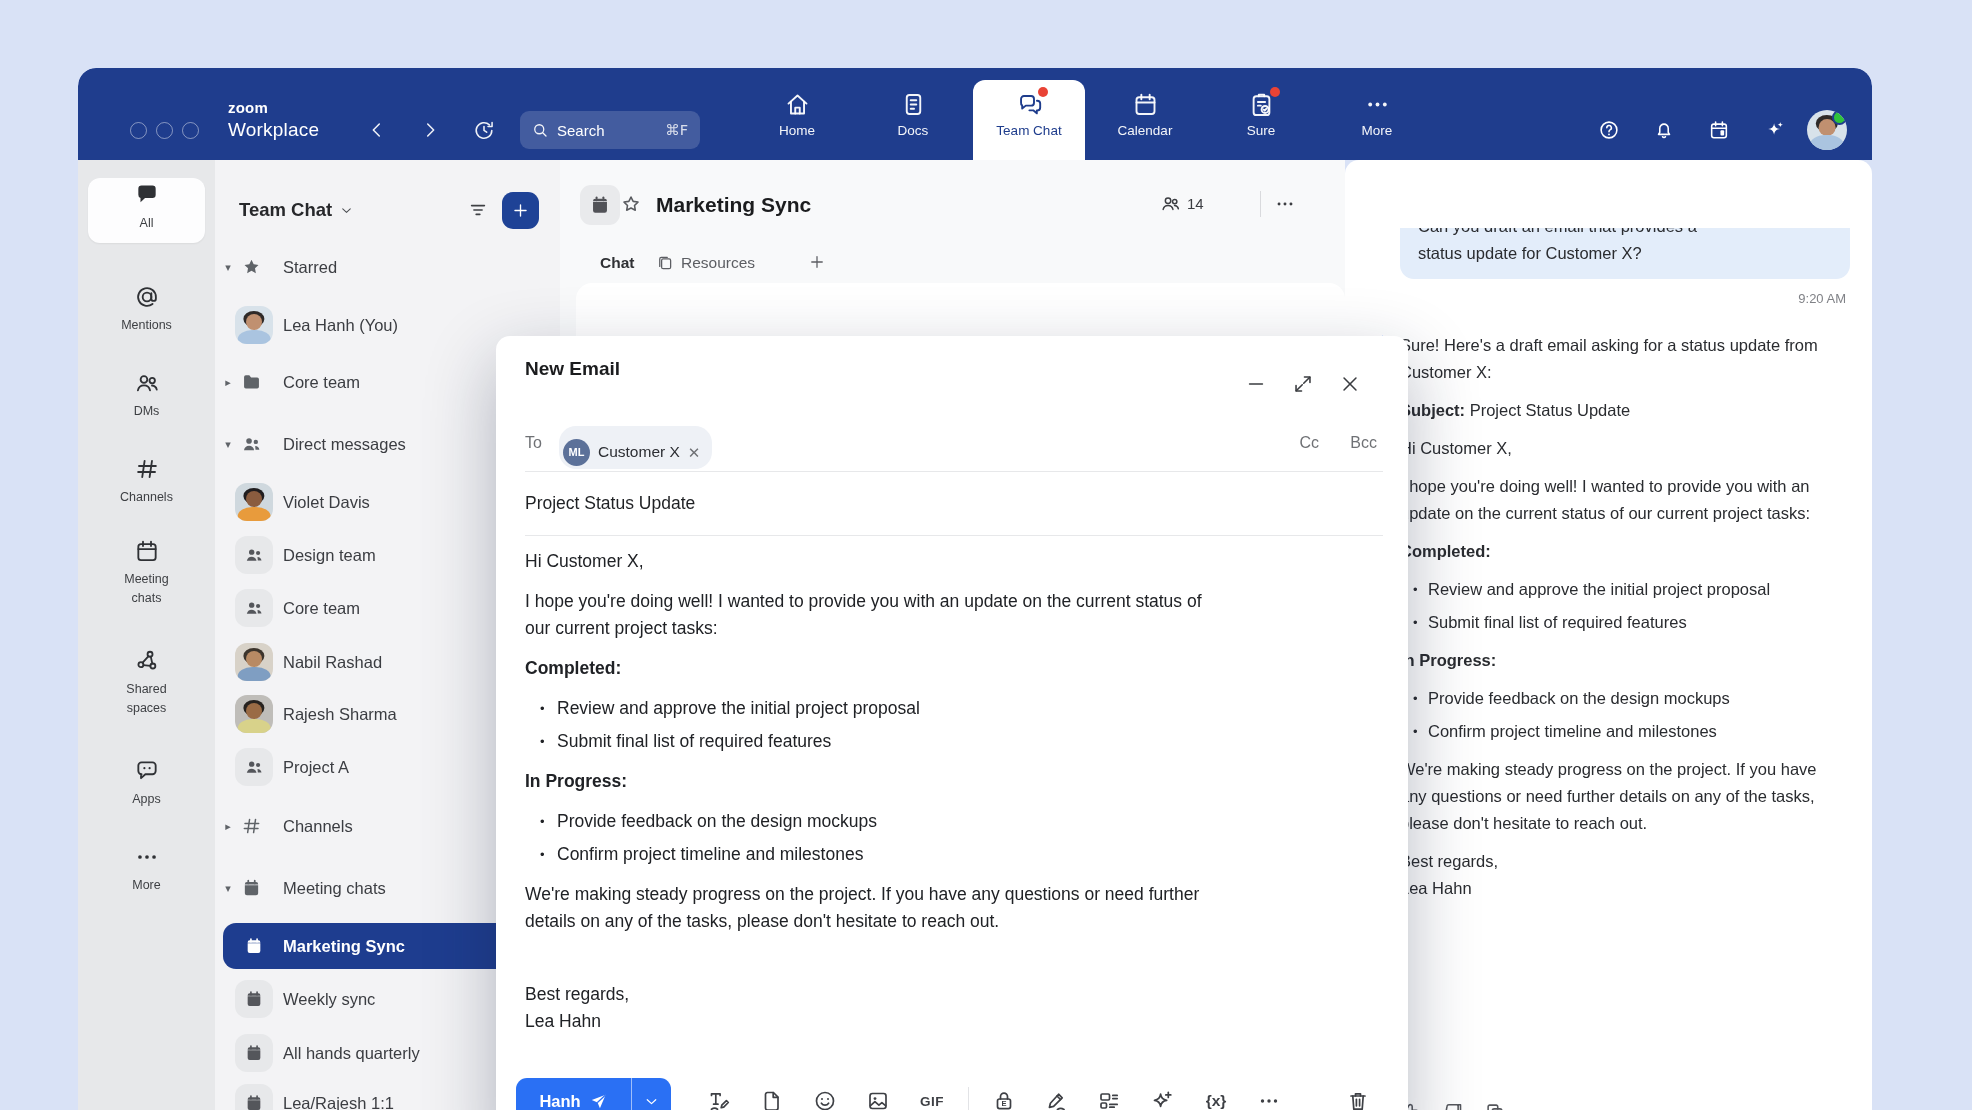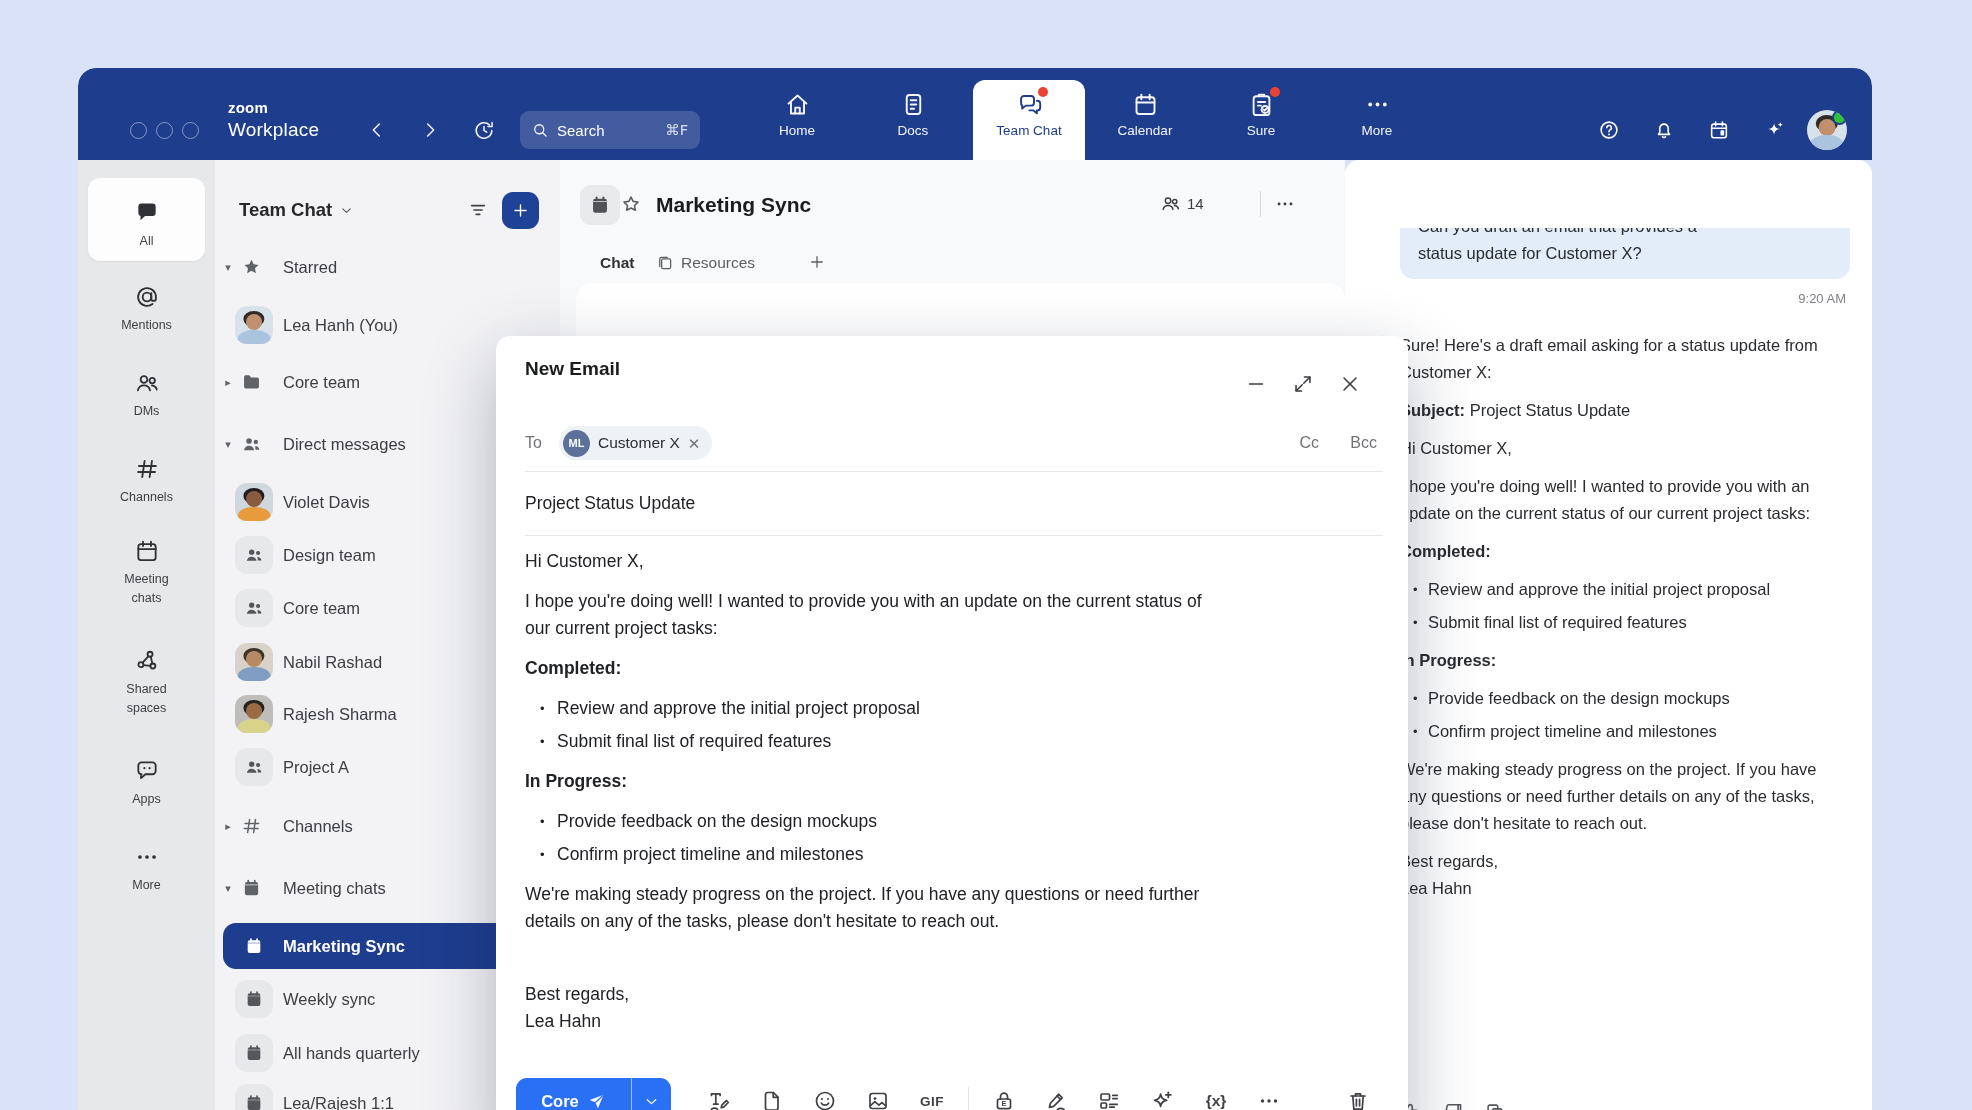--- a/index.html
+++ b/index.html
@@ -33,21 +33,21 @@
   .photo .hr{position:absolute;left:50%;top:12%;width:56%;height:42%;transform:translateX(-50%);border-radius:50%;}
   .photo .bd{position:absolute;left:50%;top:62%;width:86%;height:55%;transform:translateX(-50%);border-radius:45% 45% 0 0;}
   .av-lea{background:#d8e2ea;} .av-lea .hr{background:#2f2a28;} .av-lea .hd{background:#c09070;} .av-lea .bd{background:#aac4e0;}
   .av-violet{background:#cfd8de;} .av-violet .hr{background:#201d1f;} .av-violet .hd{background:#8a5c3f;} .av-violet .bd{background:#e89b3c;}
   .av-nabil{background:#d8d2c8;} .av-nabil .hr{background:#3c342c;} .av-nabil .hd{background:#b88a64;} .av-nabil .bd{background:#7f9ec2;}
   .av-rajesh{background:#bfbdb9;} .av-rajesh .hr{background:#26221f;} .av-rajesh .hd{background:#9a6b45;} .av-rajesh .bd{background:#d8d28a;}
   
   #rail{position:absolute;left:0;top:92px;width:137px;bottom:0;background:#e7e8ea;}
   .rail-item{position:absolute;left:8px;right:8px;display:flex;flex-direction:column;align-items:center;gap:6px;color:#3a3c40;cursor:pointer;}
   .rail-item .rl{font-size:12.5px;color:#3d3f43;text-align:center;line-height:1.55;}
-  .rail-item.active{left:10px;right:10px;background:#fdfdfe;border-radius:12px;padding:22px 0 10px;box-shadow:0 1px 2px rgba(0,0,0,.06);}
+  .rail-item.active{left:10px;right:10px;background:#fdfdfe;border-radius:12px;padding:4px 0 10px;box-shadow:0 1px 2px rgba(0,0,0,.06);}
   
   #chatlist{position:absolute;left:137px;top:92px;width:345px;bottom:0;background:#f3f3f5;}
   #cl-header{position:absolute;left:0;top:28px;height:44px;width:100%;}
   #cl-title{position:absolute;left:24px;top:0;height:44px;display:flex;align-items:center;gap:7px;font-size:18.5px;font-weight:700;color:#27282b;cursor:pointer;}
   #cl-filter{position:absolute;left:252px;top:11px;color:#3e4044;cursor:pointer;}
   #cl-add{position:absolute;left:287px;top:4px;width:37px;height:37px;border-radius:11px;background:#1e4296;color:#fff;display:flex;align-items:center;justify-content:center;cursor:pointer;}
   .clrow{position:absolute;left:0;width:100%;height:52px;cursor:pointer;}
   .clrow .caret{position:absolute;left:6px;top:50%;transform:translateY(-50%);color:#5f6368;font-size:11px;width:14px;text-align:center;}
   .clrow .sic{position:absolute;left:26px;top:50%;transform:translateY(-50%);color:#5f6368;display:flex;}
   .clrow .tile{position:absolute;left:20px;top:7px;width:38px;height:38px;border-radius:12px;background:#e7e8ea;display:flex;align-items:center;justify-content:center;color:#54565b;}
@@ -88,21 +88,21 @@
   #ai-blocks .li::before{content:"•";position:absolute;left:13px;top:0;font-size:13px;color:#2a2c30;}
   #ai-blocks .li-last{margin-bottom:11px;}
   #ai-feedback{position:absolute;left:55px;top:777px;display:flex;gap:20px;color:#55575c;}
   #ai-feedback span{cursor:pointer;display:flex;}
   
   #modal{position:absolute;left:418px;top:268px;width:912px;height:818px;background:#fff;border-radius:14px;box-shadow:0 25px 70px rgba(20,30,60,.30);z-index:50;}
   #cmp-title{position:absolute;left:29px;top:22px;font-size:19px;font-weight:700;color:#1b1c1e;}
   .cmp-ctl{position:absolute;top:48px;transform:translate(-50%,-50%);color:#3a3c40;cursor:pointer;display:flex;}
   #cmp-to{position:absolute;left:29px;top:88px;height:38px;width:860px;}
   #cmp-to .to-lbl{position:absolute;left:0;top:50%;transform:translateY(-50%);font-size:16px;color:#6f7175;}
-  #cmp-chip{position:absolute;left:34px;top:2px;height:34px;background:#eef1f6;border-radius:17px;display:flex;align-items:center;padding:0 12px 0 4px;gap:8px;cursor:default;}
+  #cmp-chip{position:absolute;left:34px;top:2px;height:34px;background:#eef1f6;border-radius:17px;display:flex;align-items:center;padding:9px 12px 0 4px;gap:8px;cursor:default;}
   #cmp-chip .ml{width:27px;height:27px;border-radius:50%;background:#5c7199;color:#fff;font-size:11px;font-weight:700;display:flex;align-items:center;justify-content:center;}
   #cmp-chip .nm{font-size:15.5px;color:#2c2e33;}
   #cmp-chip .x{color:#6f7175;font-size:15px;cursor:pointer;line-height:1;}
   #cmp-cc{position:absolute;right:66px;top:50%;transform:translateY(-50%);font-size:16px;color:#6f7175;cursor:pointer;}
   #cmp-bcc{position:absolute;right:8px;top:50%;transform:translateY(-50%);font-size:16px;color:#6f7175;cursor:pointer;}
   .cmp-div{position:absolute;left:29px;right:25px;height:1px;background:#e7e8ea;}
   #cmp-subject{position:absolute;left:29px;top:148px;height:38px;display:flex;align-items:center;font-size:17.5px;color:#1f2124;}
   #cmp-body{position:absolute;left:29px;top:212px;width:700px;font-size:17.5px;line-height:27px;color:#202226;}
   #cmp-body p{margin:0 0 13px 0;}
   #cmp-body p.h{font-weight:700;}
@@ -714,21 +714,21 @@
           <div class="li li-last">Submit final list of required features</div>
           <p class="h">In Progress:</p>
           <div class="li">Provide feedback on the design mockups</div>
           <div class="li li-last">Confirm project timeline and milestones</div>
           <p>We're making steady progress on the project. If you have any questions or need further details on any of the tasks, please don't hesitate to reach out.</p>
           <p class="sig">Best regards,<br>Lea Hahn</p>
         </div>
       <div id="cmp-footer">
         <div id="send-btn">
           <span class="s-main">
-            <span>Core</span>
+            <span>Hanh</span>
             <span style="display:flex">
                 <svg width="19" height="19" viewBox="0 0 24 24" fill="none" stroke="currentColor" stroke-width="1.7" stroke-linecap="round" stroke-linejoin="round">
                   <path d="M21 3.5l-7.2 17-3-7.2L3.5 10z" fill="currentColor" stroke="none"></path>
                   <path d="M20.5 4L11 13" stroke="#2a70f4" stroke-width="1.6"></path>
                 </svg>
               </span>
           </span>
           <span class="s-sep"></span>
           <span class="s-dd">
               <span style="display:flex">

